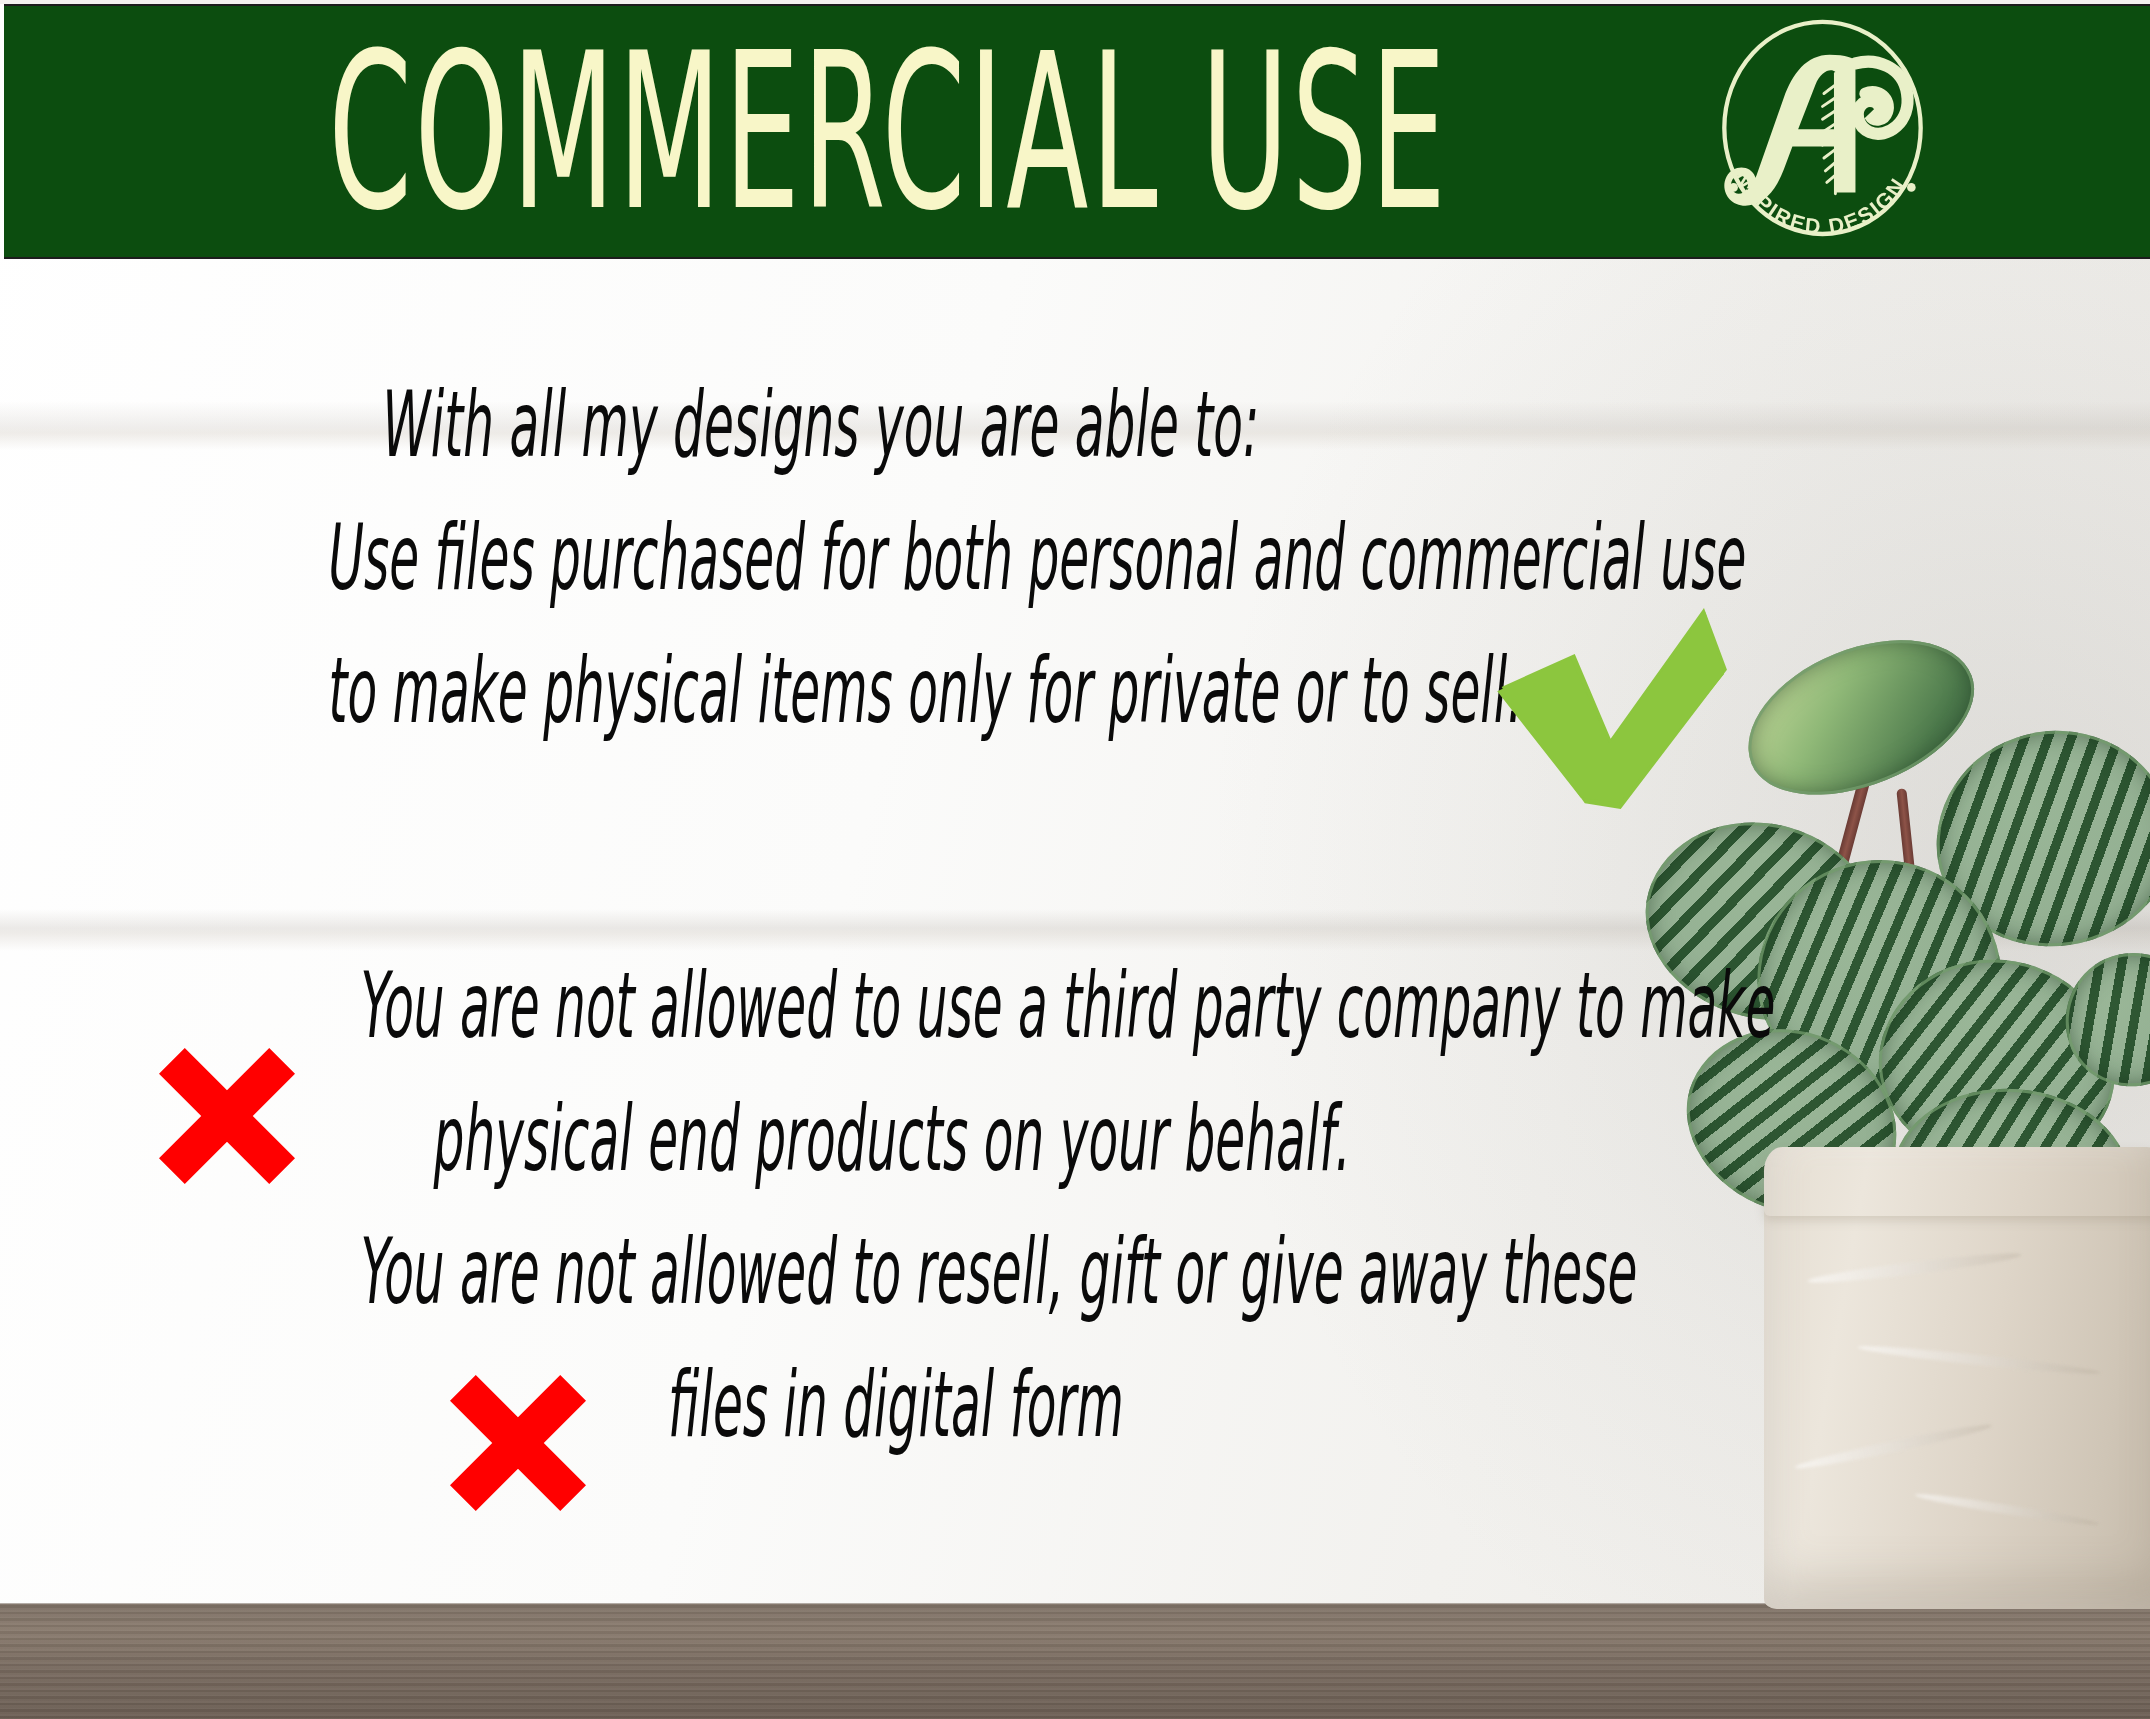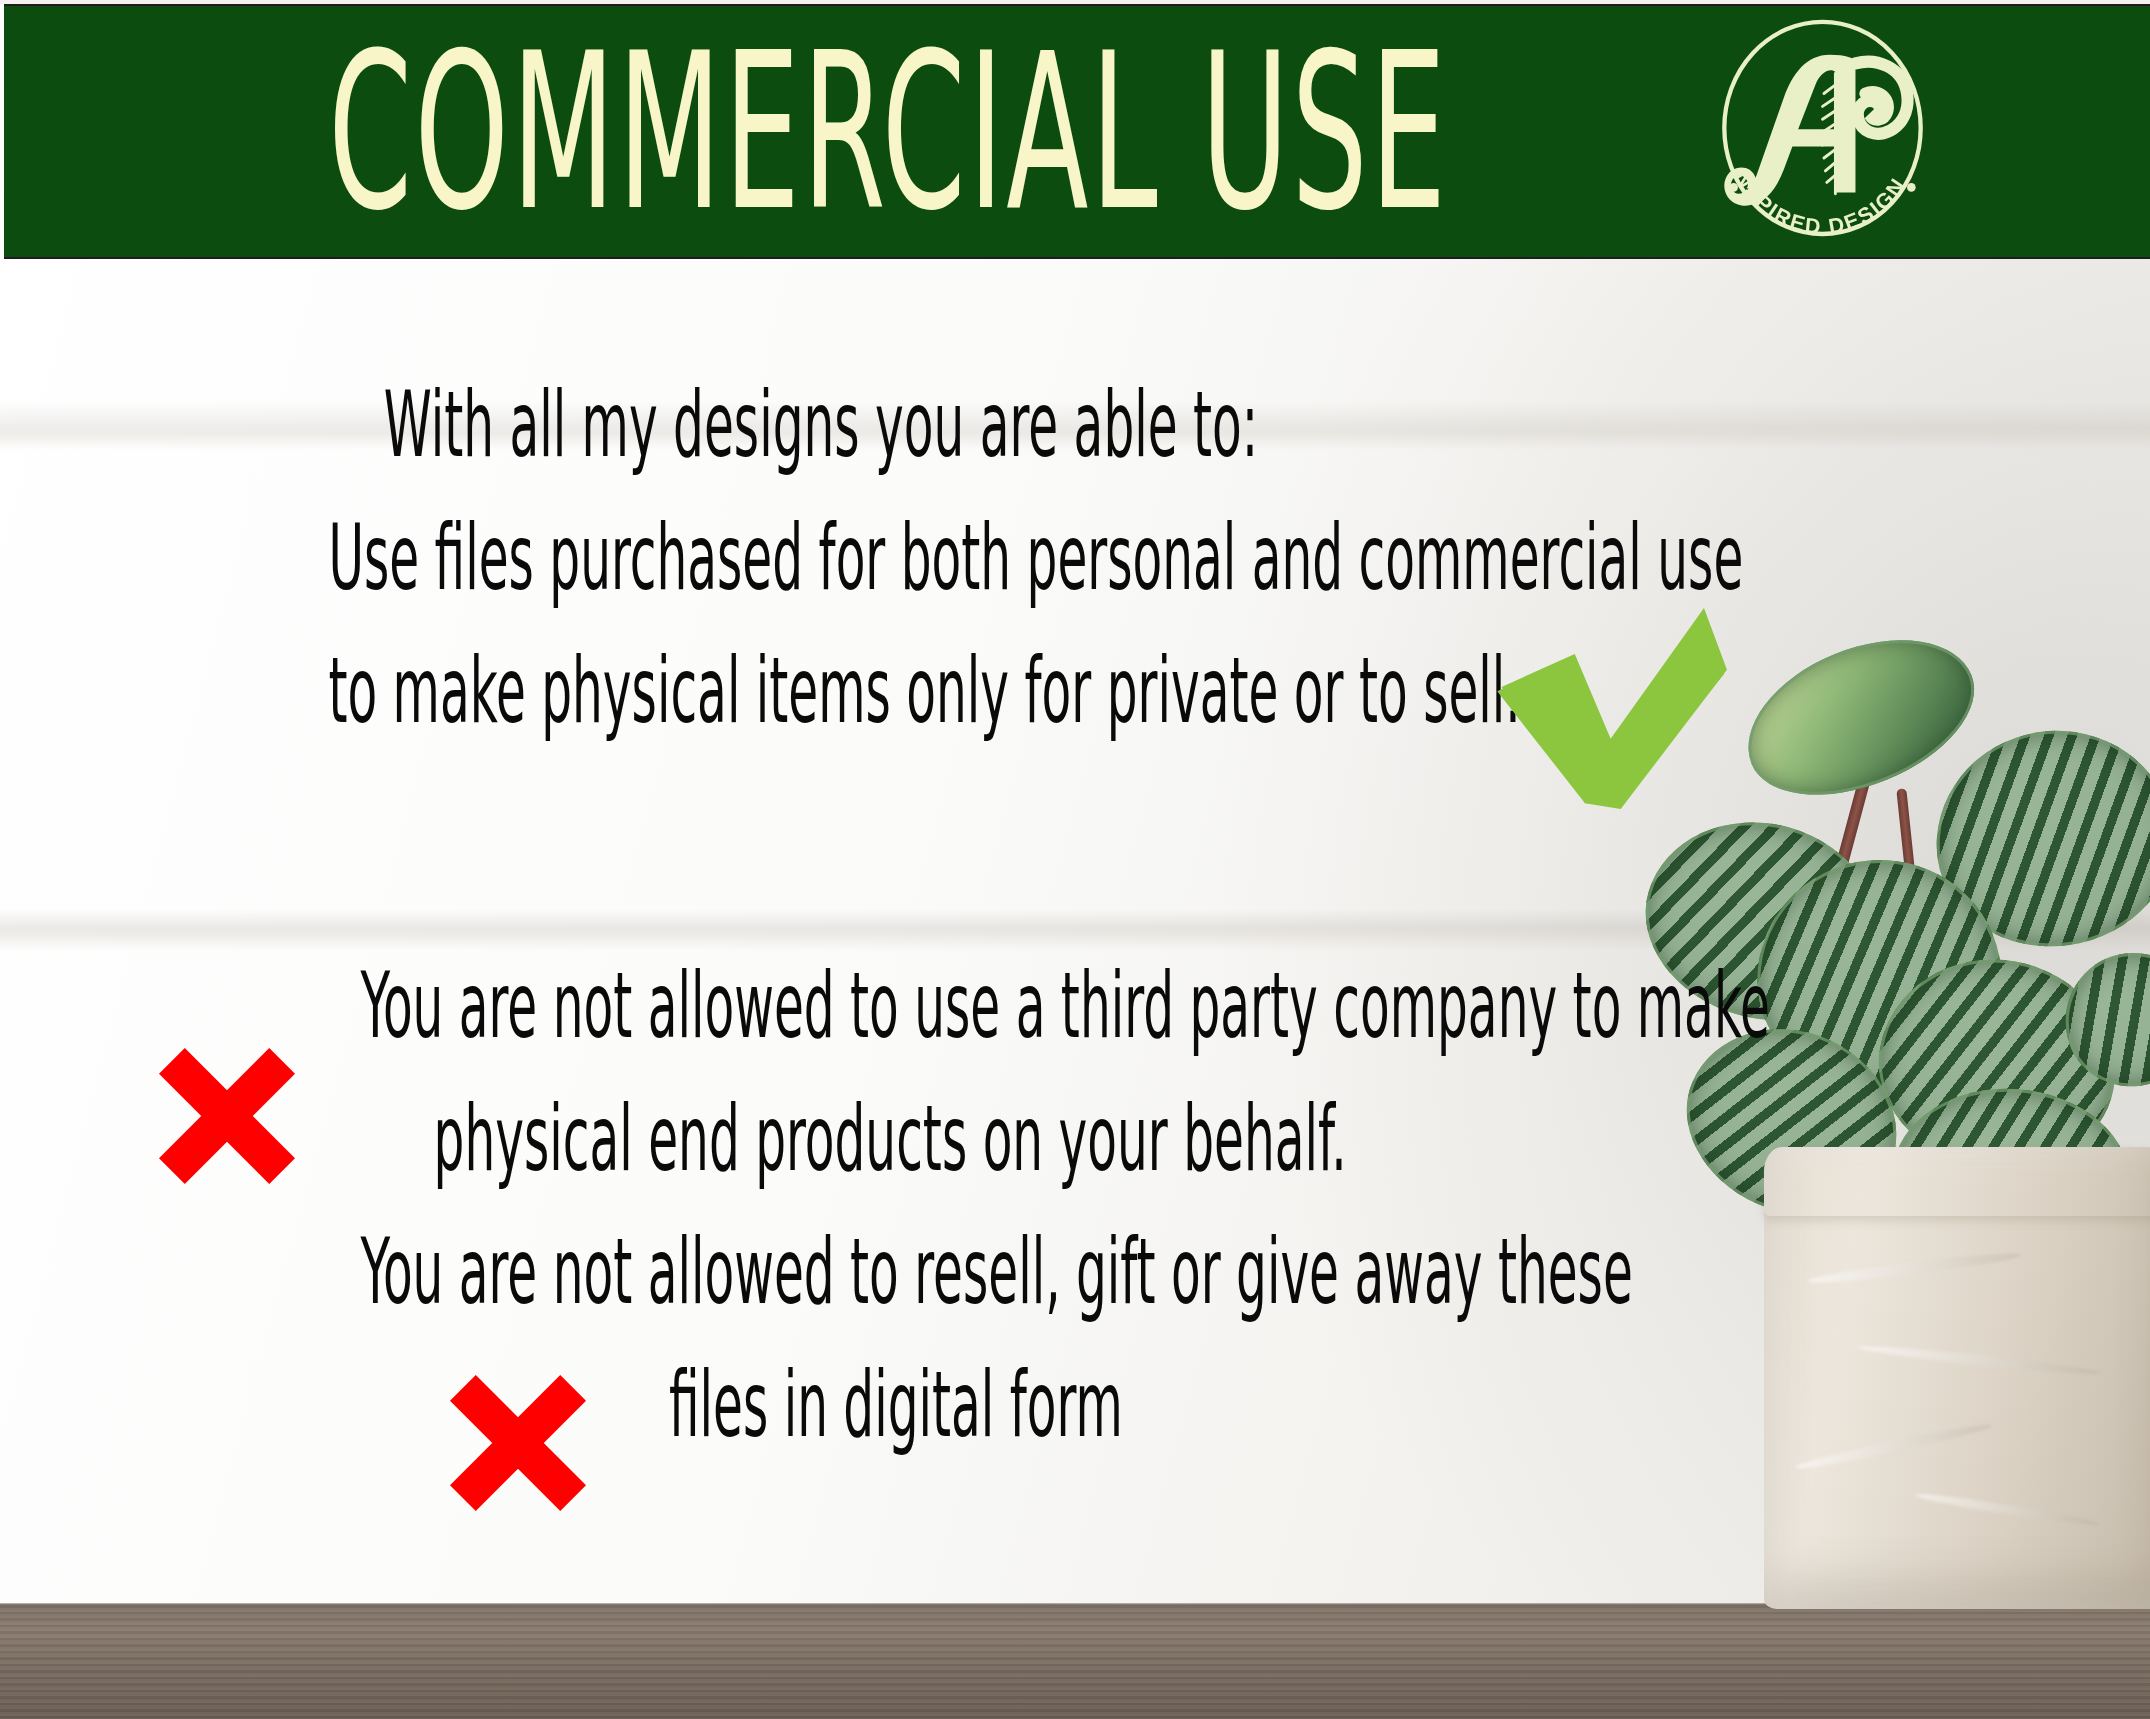--- a/index.html
+++ b/index.html
@@ -157,20 +157,21 @@
   
   .copy {
     position: absolute;
     left: 0;
     width: 1642px;
     color: #0a0a0a;
     font-family: "Liberation Sans Narrow", "DejaVu Sans Condensed", "Liberation Sans", sans-serif;
     font-weight: 400;
     white-space: nowrap;
     transform-origin: 50% 50%;
+    font-style: italic;
   }
   .block-a { top: 358px; }
   .block-b { top: 939px; margin-left: 32px; }
 
   .line {
     display: block;
     text-align: center;
     font-size: 90px;
     line-height: 133px;
     transform: scaleX(0.60);

